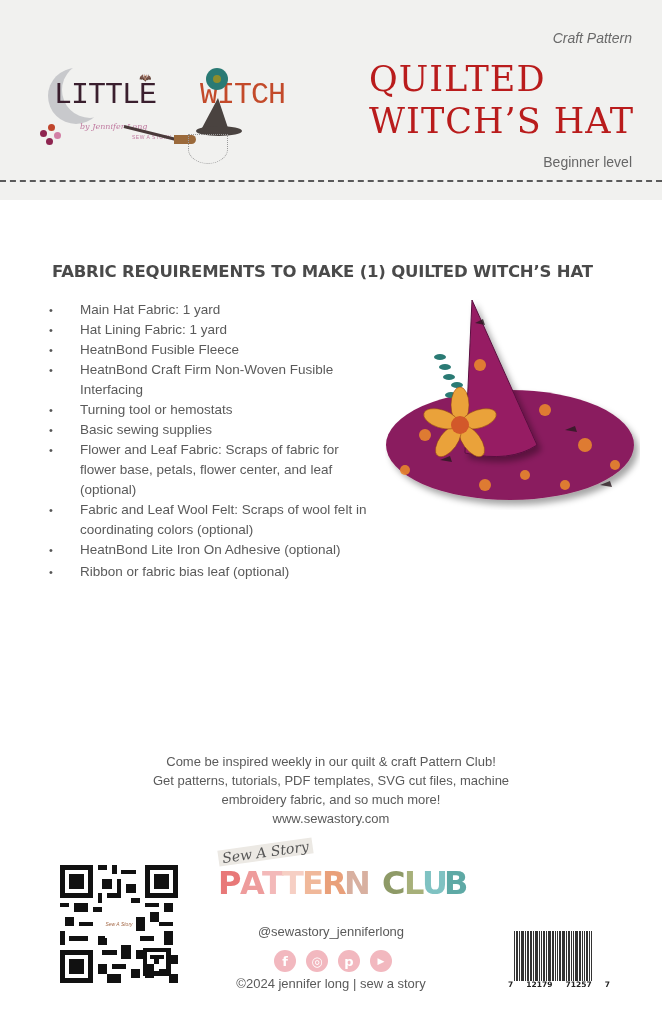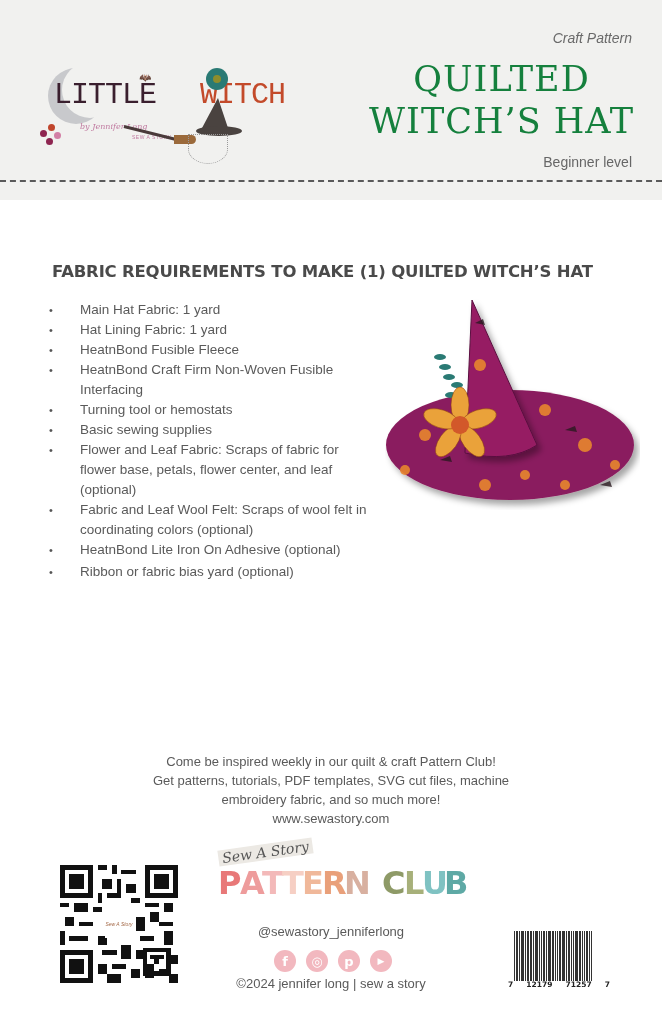--- a/index.html
+++ b/index.html
@@ -22,21 +22,21 @@
   .logo .flower-teal { position: absolute; left: 170px; top: 8px; width: 22px; height: 22px; border-radius: 50%; background: #2a7a74; }
   .logo .flower-teal::after { content: ""; position: absolute; left: 7px; top: 7px; width: 8px; height: 8px; border-radius: 50%; background: #8e8d2c; }
   .logo .bat { position: absolute; left: 103px; top: 12px; font-size: 10px; color: #222; }
   .logo .broom { position: absolute; left: 88px; top: 65px; width: 62px; height: 3px; background: #4a3a3a; transform: rotate(14deg); transform-origin: left; }
   .logo .broom-head { position: absolute; left: 138px; top: 75px; width: 22px; height: 9px; border-radius: 0 10px 10px 0; background: #9b6a3b; }
   .logo .hat { position: absolute; left: 166px; top: 38px; width: 0; height: 0; border-left: 16px solid transparent; border-right: 10px solid transparent; border-bottom: 30px solid #4a4340; }
   .logo .hat-brim { position: absolute; left: 160px; top: 66px; width: 46px; height: 10px; border-radius: 50%; background: #4a4340; }
   .logo .web { position: absolute; left: 152px; top: 74px; width: 40px; height: 30px; border: 1px dotted #999; border-radius: 0 0 50% 50%; }
 
   .craft-label { position: absolute; right: 30px; top: 30px; font-family: "Liberation Sans", sans-serif; font-style: italic; font-size: 14px; color: #6a6a6a; }
-  .main-title { position: absolute; right: 28px; top: 58px; text-align: center; font-family: "DejaVu Serif", serif; font-size: 35px; line-height: 42px; color: #15803d; letter-spacing: 1px; }
+  .main-title { position: absolute; right: 28px; top: 58px; text-align: left; font-family: "DejaVu Serif", serif; font-size: 35px; line-height: 42px; color: #b91c1c; letter-spacing: 1px; }
   .level { position: absolute; right: 30px; top: 154px; font-size: 14px; color: #666; }
 
   .section-heading { position: absolute; left: 52px; top: 262px; font-family: "DejaVu Sans", sans-serif; font-weight: bold; font-size: 16.5px; color: #4a4a4a; letter-spacing: -0.2px; white-space: nowrap; }
 
   .req-list { position: absolute; left: 48px; top: 300px; width: 330px; list-style: none; }
   .req-list li { position: relative; padding-left: 32px; font-family: "Liberation Sans", sans-serif; font-size: 13.5px; line-height: 20px; color: #5a5a5a; }
   .req-list li .bullet { position: absolute; left: 1px; top: 0; color: #555; font-size: 11px; }
 
   .hat-illustration { position: absolute; left: 385px; top: 295px; width: 255px; height: 215px; }
 
@@ -103,21 +103,21 @@
 <ul class="req-list">
   <li><span class="bullet">•</span><span>Main Hat Fabric: 1 yard</span></li>
   <li><span class="bullet">•</span><span>Hat Lining Fabric: 1 yard</span></li>
   <li><span class="bullet">•</span><span>HeatnBond Fusible Fleece</span></li>
   <li><span class="bullet">•</span><span>HeatnBond Craft Firm Non-Woven Fusible Interfacing</span></li>
   <li><span class="bullet">•</span><span>Turning tool or hemostats</span></li>
   <li><span class="bullet">•</span><span>Basic sewing supplies</span></li>
   <li><span class="bullet">•</span><span>Flower and Leaf Fabric: Scraps of fabric for flower base, petals, flower center, and leaf (optional)</span></li>
   <li><span class="bullet">•</span><span>Fabric and Leaf Wool Felt: Scraps of wool felt in coordinating colors (optional)</span></li>
   <li><span class="bullet">•</span><span>HeatnBond Lite Iron On Adhesive (optional)</span></li>
-  <li style="margin-top:2px"><span class="bullet">•</span><span>Ribbon or fabric bias yard (optional)</span></li>
+  <li style="margin-top:2px"><span class="bullet">•</span><span>Ribbon or fabric bias leaf (optional)</span></li>
 </ul>
 
 <div class="hat-illustration">
   <svg width="255" height="215" viewBox="0 0 255 215">
     <defs>
       <filter id="sh" x="-10%" y="-10%" width="130%" height="140%">
         <feDropShadow dx="4" dy="5" stdDeviation="3" flood-color="#000" flood-opacity="0.35"></feDropShadow>
       </filter>
     </defs>
     <ellipse cx="125" cy="150" rx="124" ry="55" fill="#8a1f5e" filter="url(#sh)"></ellipse>

